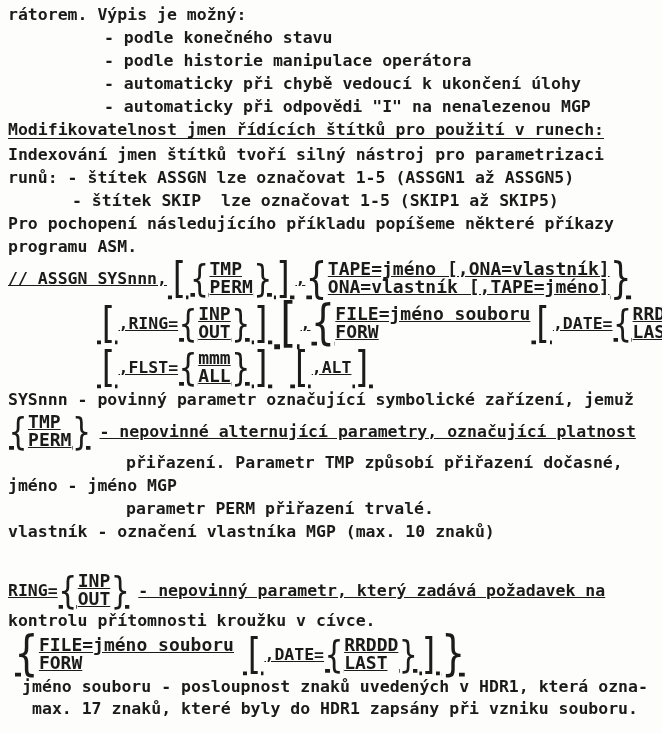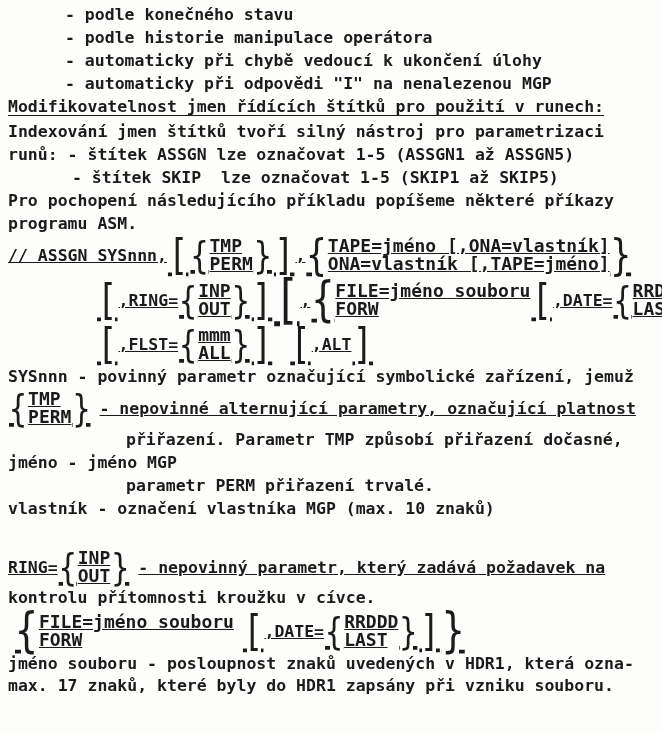--- a/index.html
+++ b/index.html
@@ -4,39 +4,40 @@
 <style>
   html,body{margin:0;padding:0;}
   body{
     width:662px;height:733px;overflow:hidden;
     background:#fdfdfb;color:#1b1b1b;
     font-family:"DejaVu Sans Mono","Liberation Mono",monospace;
     font-weight:700;font-size:16.5px;line-height:23px;
   }
   .page{padding:3px 0 0 8px;}
   .line{white-space:pre;}
-  .ind-bullet{margin-left:57px;}
+  .ind-bullet{margin-left:96px;}
   .ind-run{margin-left:64px;}
   .ind-hang{margin-left:118px;}
   .heading{height:25px;}
   .heading span{text-decoration:underline;text-underline-offset:3px;}
   .frow{display:flex;align-items:center;white-space:pre;text-decoration:underline;}
   .stack{display:inline-flex;flex-direction:column;justify-content:center;
          font-size:18px;line-height:18px;white-space:pre;}
   .br{font-weight:400;display:inline-block;line-height:1;
       transform:scaleY(1.25);transform-origin:center;margin:0 1px;} .b30{font-size:30px;} .b34{font-size:34px;}
   .b38{font-size:38px;} .b42{font-size:42px;}
   .gap8{display:inline-block;width:8px;} .gap16{display:inline-block;width:16px;}
-  .final .line{line-height:22px;}
+  .final .line{line-height:22px;text-align:center;}
 </style>
 </head>
 <body>
 
 <div class="page">
 
+  <div class="line">rátorem. Výpis je možný:</div>
 
   <div class="line ind-bullet">- podle konečného stavu</div>
   <div class="line ind-bullet">- podle historie manipulace operátora</div>
   <div class="line ind-bullet">- automaticky při chybě vedoucí k ukončení úlohy</div>
   <div class="line ind-bullet">- automaticky při odpovědi "I" na nenalezenou MGP</div>
 
   <div class="line heading"><span>Modifikovatelnost jmen řídících štítků pro použití v runech:</span></div>
 
   <div class="line">Indexování jmen štítků tvoří silný nástroj pro parametrizaci</div>
   <div class="line">runů: - štítek ASSGN lze označovat 1-5 (ASSGN1 až ASSGN5)</div>

